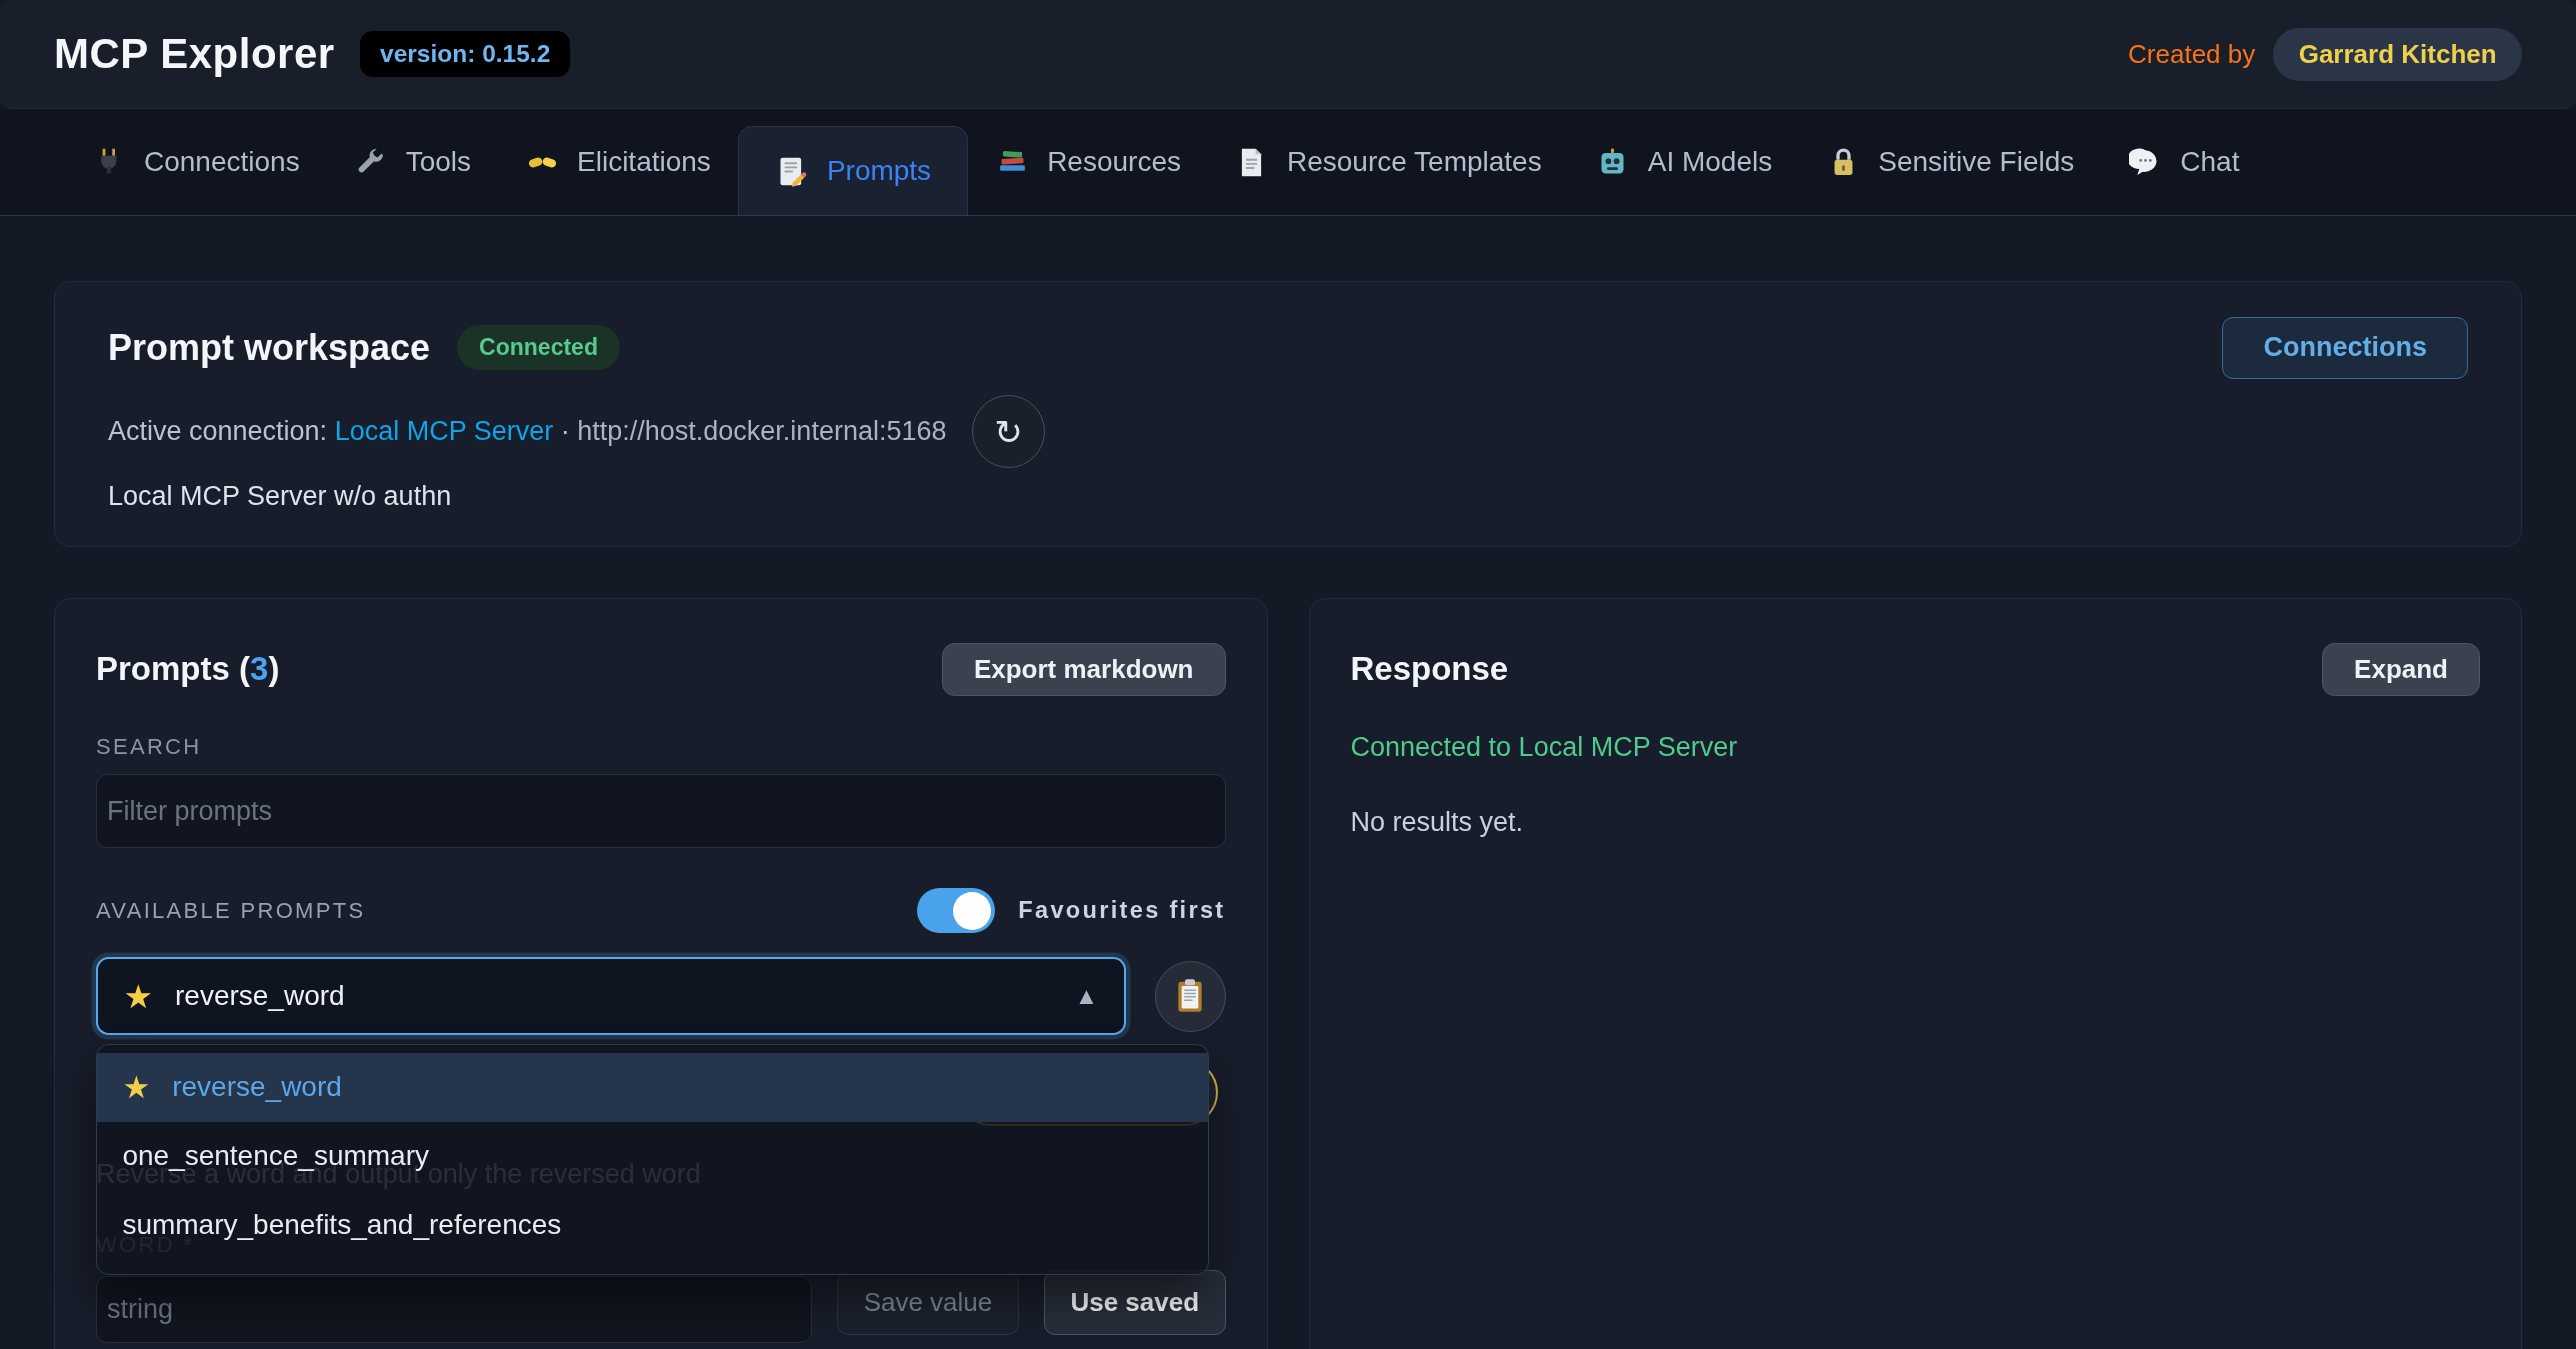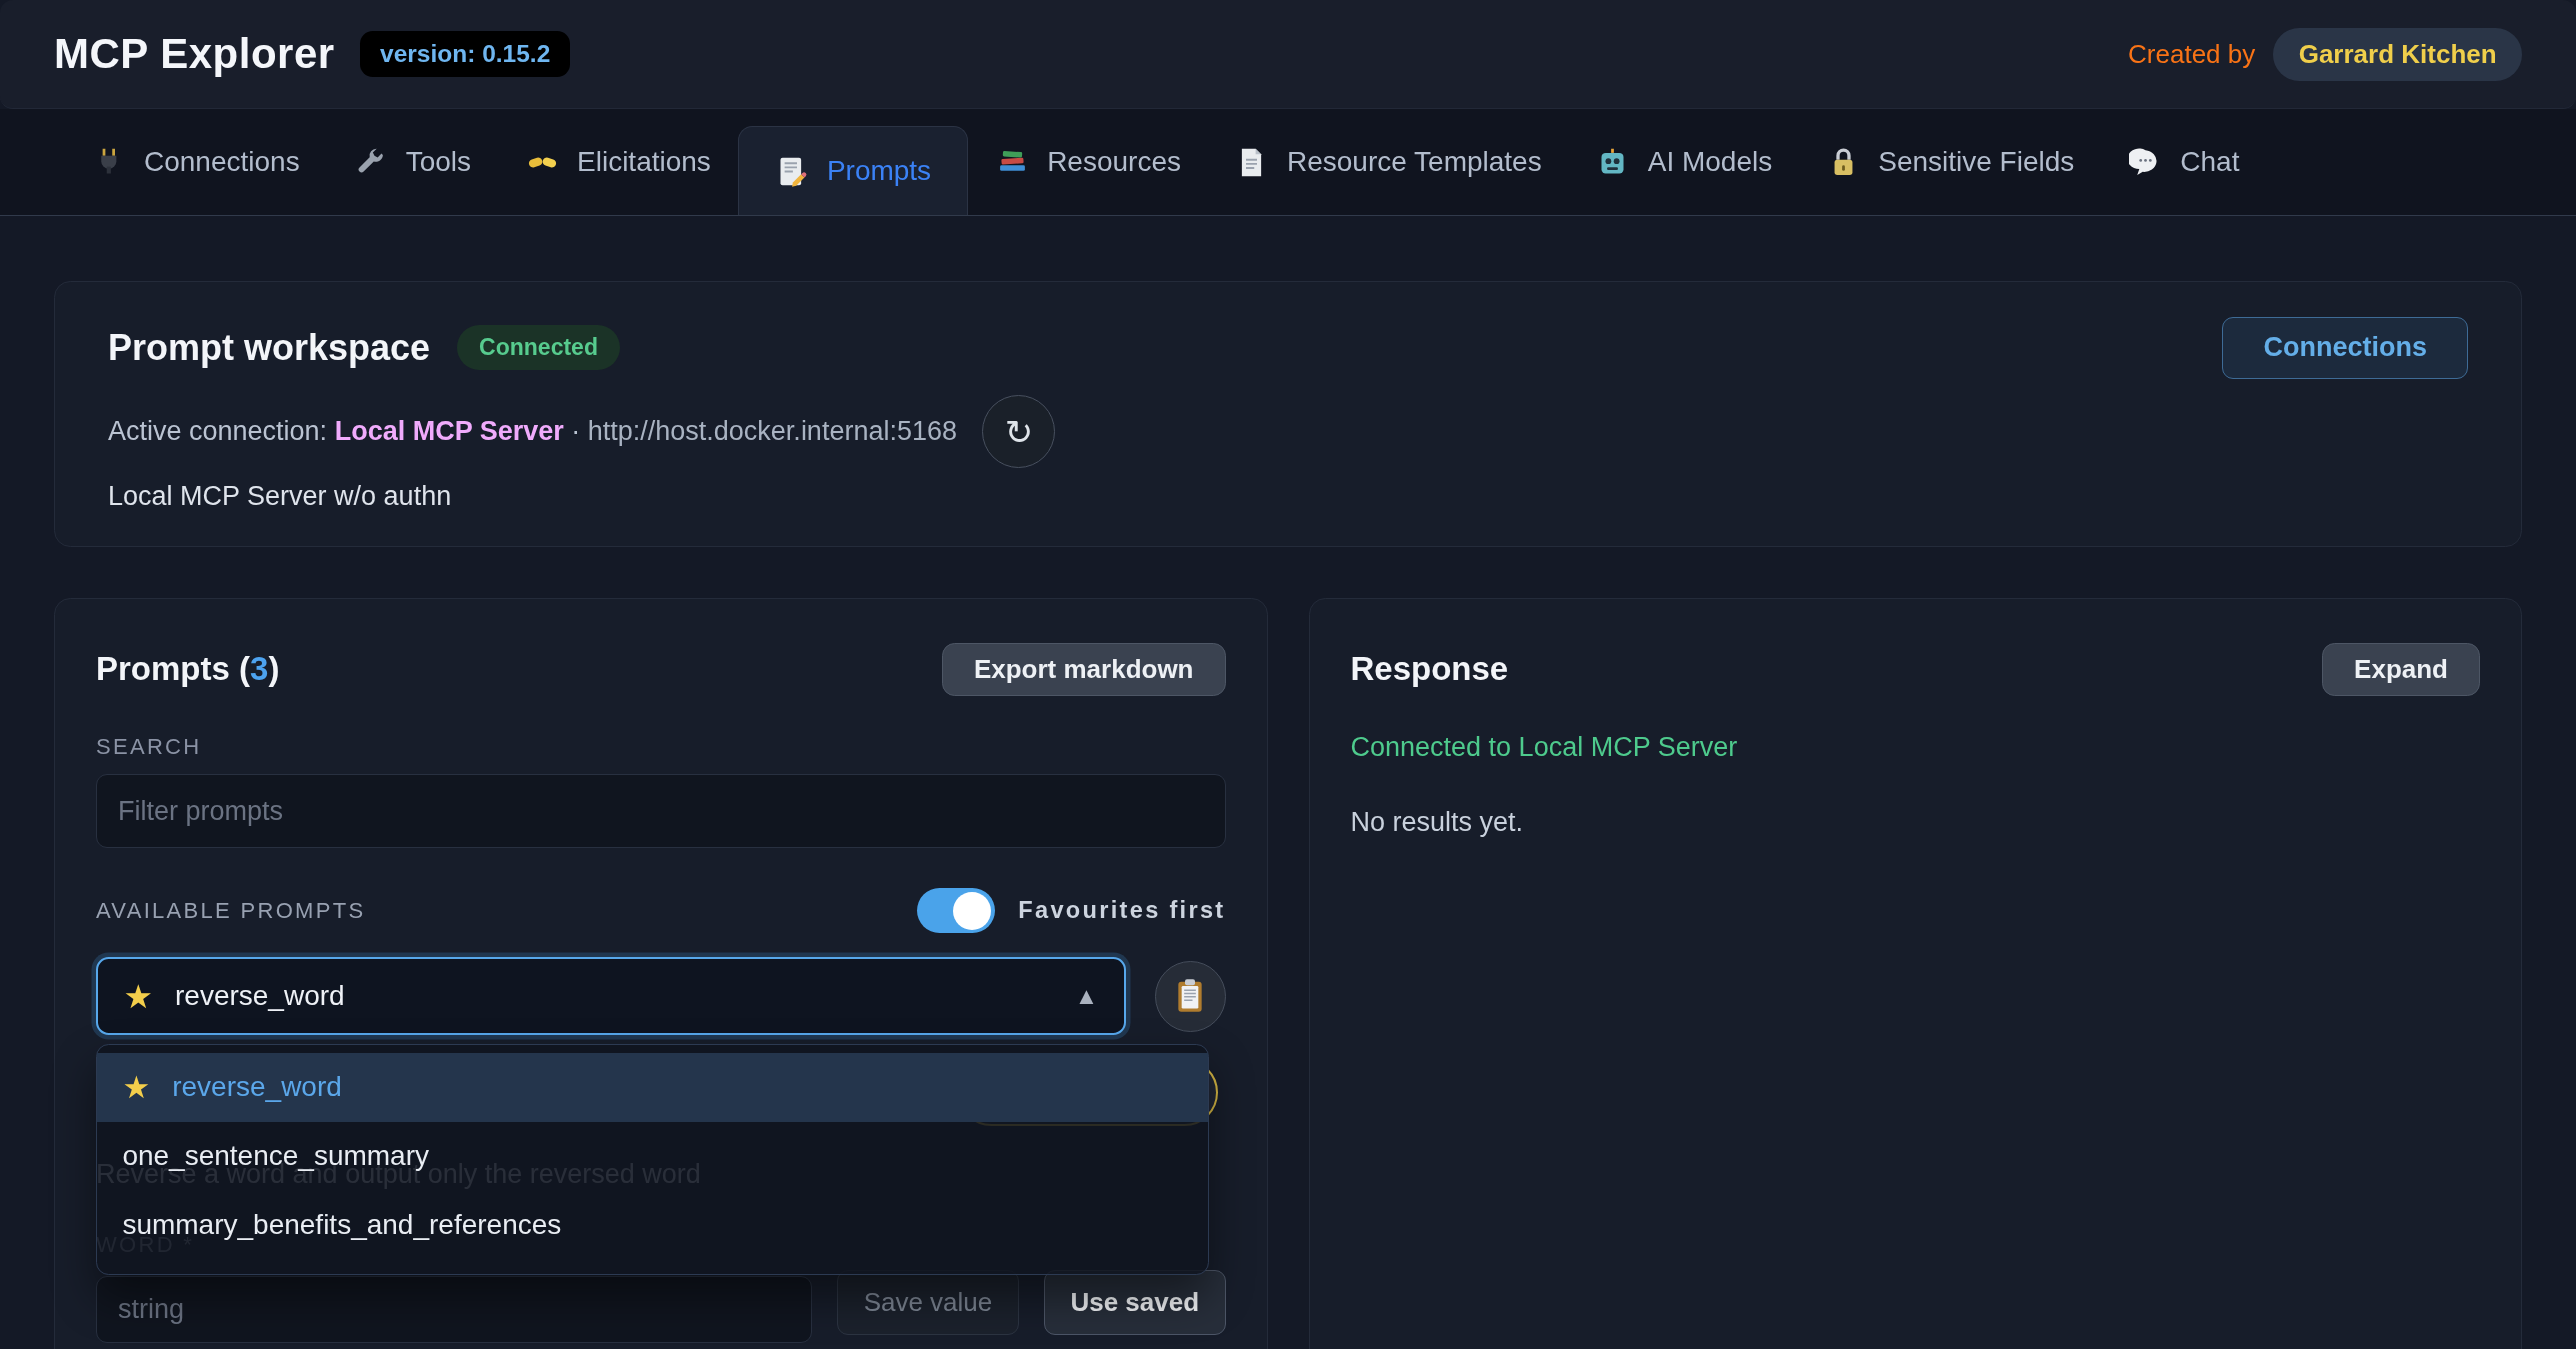--- a/index.html
+++ b/index.html
@@ -56,21 +56,21 @@
     background:#1b3327; color:#57cb8e; font-size:23px; font-weight:600;
     padding:9px 22px; border-radius:906px;
   }
   .connections-btn {
     background:#1c2a3d; border:1.8px solid #3e6b96; color:#64aee8;
     font-size:27px; font-weight:700; padding:14.5px 40px; border-radius:11px; cursor:pointer;
     font-family:inherit;
   }
   .ws-row2 { display:flex; align-items:center; gap:25.4px; margin-top:16.3px; height:73px; }
   .conn-line { font-size:27px; color:#bac3d2; }
-  .conn-name { color:#f0abfc; font-weight:700; }
+  .conn-name { color:#0ea5e9; font-weight:400; }
   .conn-url { color:#a9b3c2; }
   .refresh-btn {
     width:73px; height:73px; border-radius:50%; background:#1a2029;
     border:1.8px solid #48505f; color:#dfe4ea; font-size:34px;
     display:flex; align-items:center; justify-content:center; cursor:pointer;
   }
   .ws-desc { margin-top:12.7px; font-size:27px; color:#dfe4ec; }
   
   .panels { display:grid; grid-template-columns:1fr 1fr; gap:41px; }
   .panel { padding:44px 41px; min-height:998px; }
@@ -82,21 +82,21 @@
     font-size:26px; font-weight:600; padding:10px 31px; border-radius:12.7px; cursor:pointer;
     font-family:inherit;
   }
   .field-label {
     font-size:22px; letter-spacing:2.3px; color:#8b93a5; font-weight:500;
     text-transform:uppercase;
   }
   .mt-search { margin-top:38px; }
   .text-input {
     width:100%; background:#10151f; border:1.4px solid #283040; border-radius:11px;
-    height:74px; margin-top:14.5px; color:#dfe4ec; font-size:27px; padding:0 21px;
+    height:74px; margin-top:14.5px; color:#dfe4ec; font-size:27px; padding:0 10px;
     font-family:inherit; outline:none;
   }
   .text-input::placeholder { color:#6b7383; }
   .avail-row { display:flex; align-items:center; justify-content:space-between; margin-top:40px;text-align:center; }
   .avail-label { color:#98a1b1; }
   .toggle-group { display:flex; align-items:center; gap:23.6px; }
   .toggle { width:78px; height:45px; border-radius:906px; background:#4aa3ea; position:relative; cursor:pointer; }
   .toggle .knob {
     position:absolute; top:3.6px; right:3.6px; width:38px; height:38px;
     border-radius:50%; background:#ffffff;

